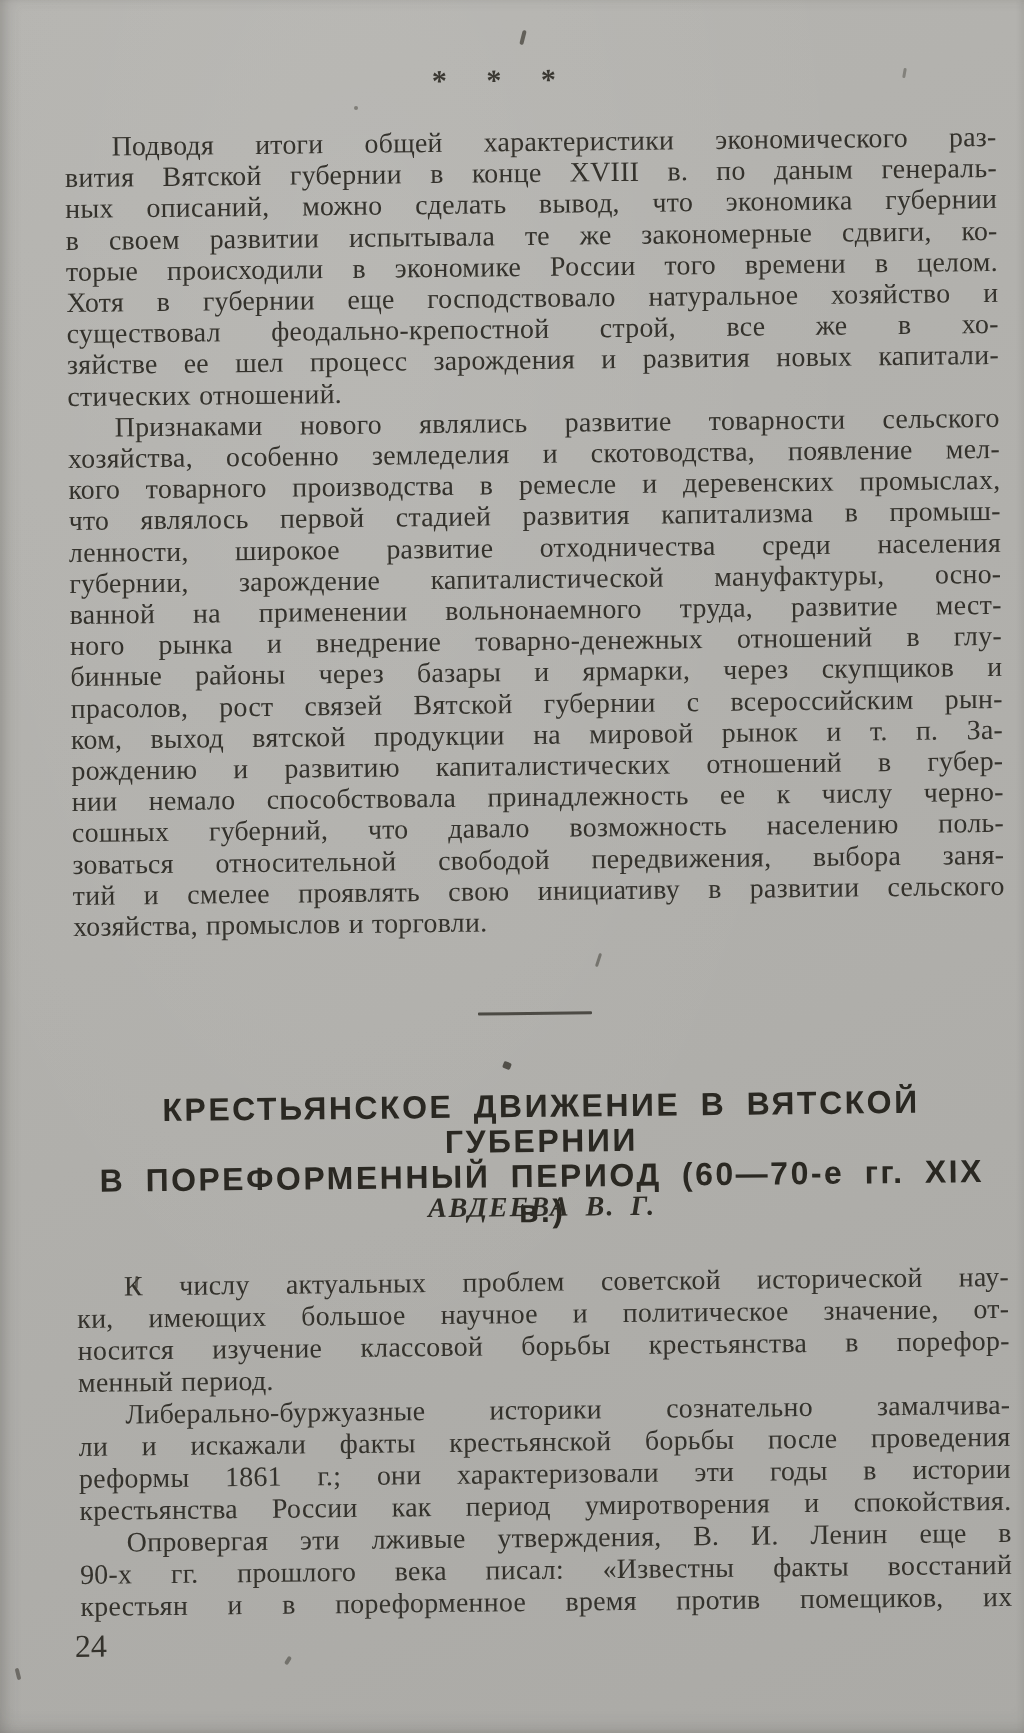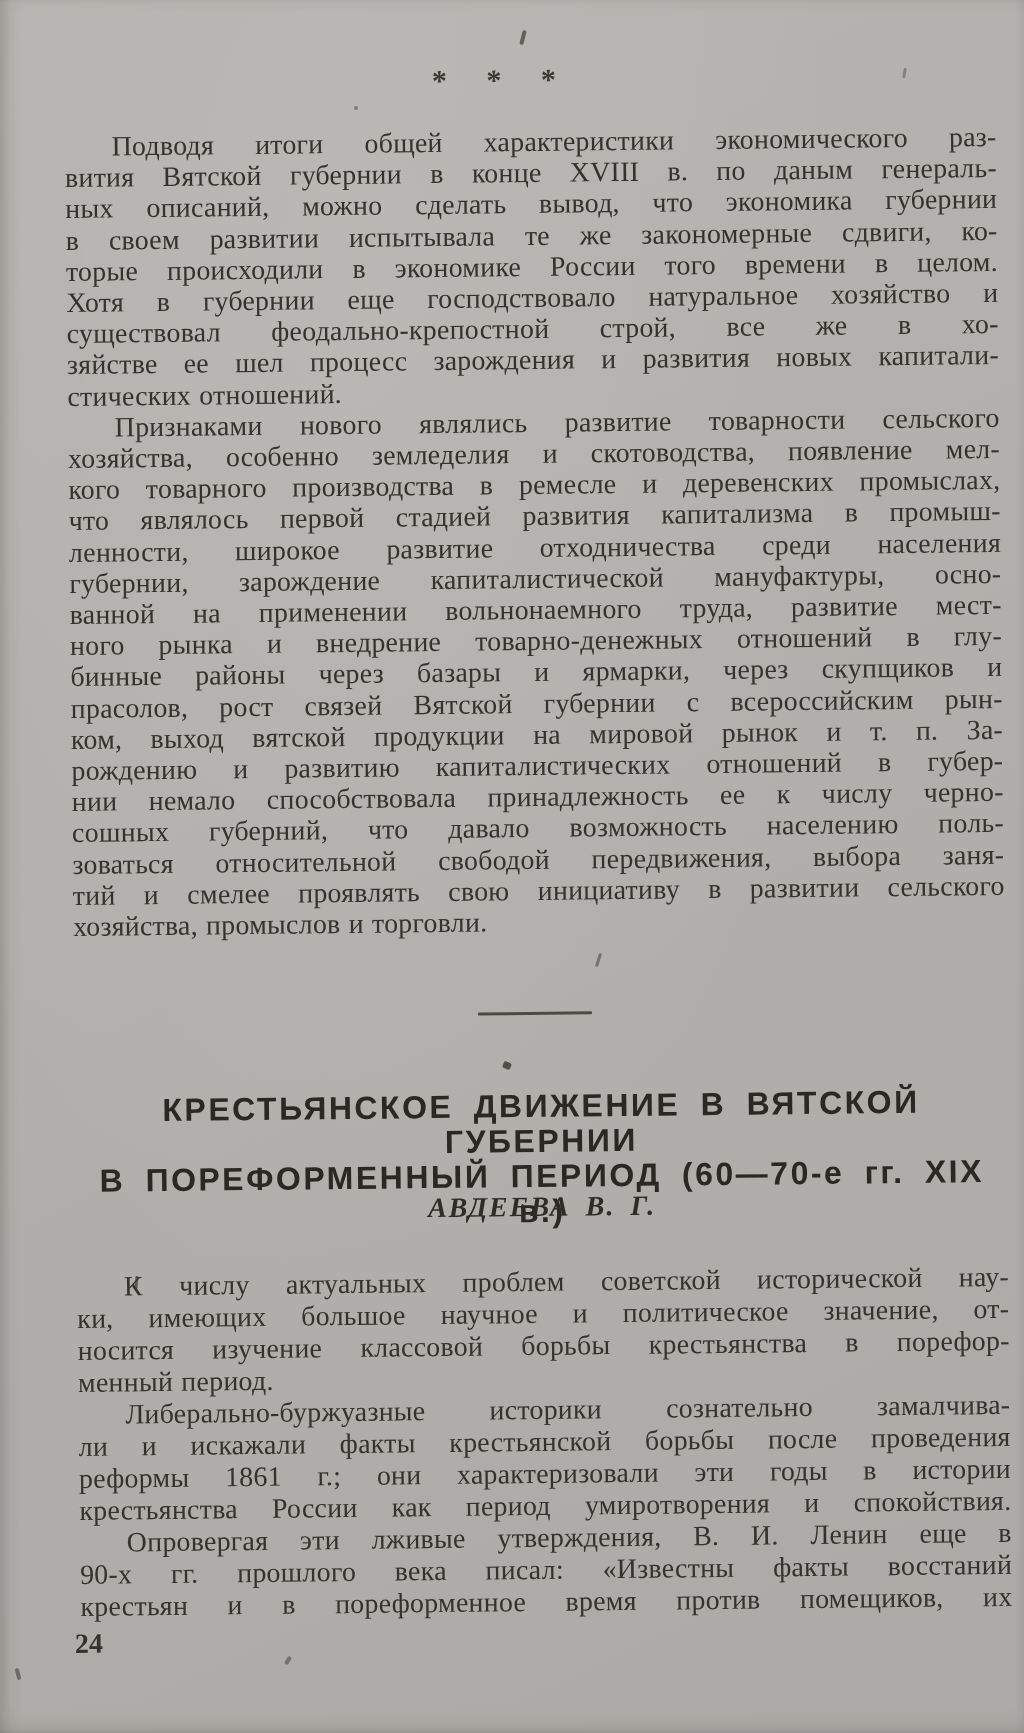--- a/index.html
+++ b/index.html
@@ -54,21 +54,21 @@
     text-align:center; letter-spacing:2.5px; word-spacing:9px;
     color:#2a2822; font-stretch:condensed;
   }
   .author{
     position:absolute; top:1196px; left:0; width:932px;
     text-align:center; font-weight:bold; font-style:italic;
     font-size:28px; letter-spacing:2px; word-spacing:6px; color:#2e2c26;
   }
   .pagenum{
     position:absolute; top:1628px; left:-6px;
-    font-size:28px; color:#34322c;font-weight:bold;
+    font-size:32px; color:#34322c;
   }
   .speck{ position:absolute; background:#3a372f; opacity:0.68; border-radius:2px; }
   .s1{ left:521px; top:30px;  width:4px; height:15px; transform:rotate(14deg); }
   .s2{ left:503px; top:1062px; width:8px; height:7px; transform:rotate(20deg); opacity:0.8;}
   .s3{ left:597px; top:953px; width:3px; height:14px; transform:rotate(18deg); opacity:0.5;}
   .s4{ left:135px; top:1276px; width:3px; height:13px; transform:rotate(4deg); }
   .s5{ left:16px;  top:1668px; width:4px; height:12px; transform:rotate(-14deg); opacity:0.55;}
   .s6{ left:286px; top:1656px; width:4px; height:9px; transform:rotate(32deg); opacity:0.5;}
   .s7{ left:354px; top:106px; width:4px; height:4px; border-radius:50%; opacity:0.45;}
   .s8{ left:903px; top:68px;  width:3px; height:10px; transform:rotate(10deg); opacity:0.4;}

